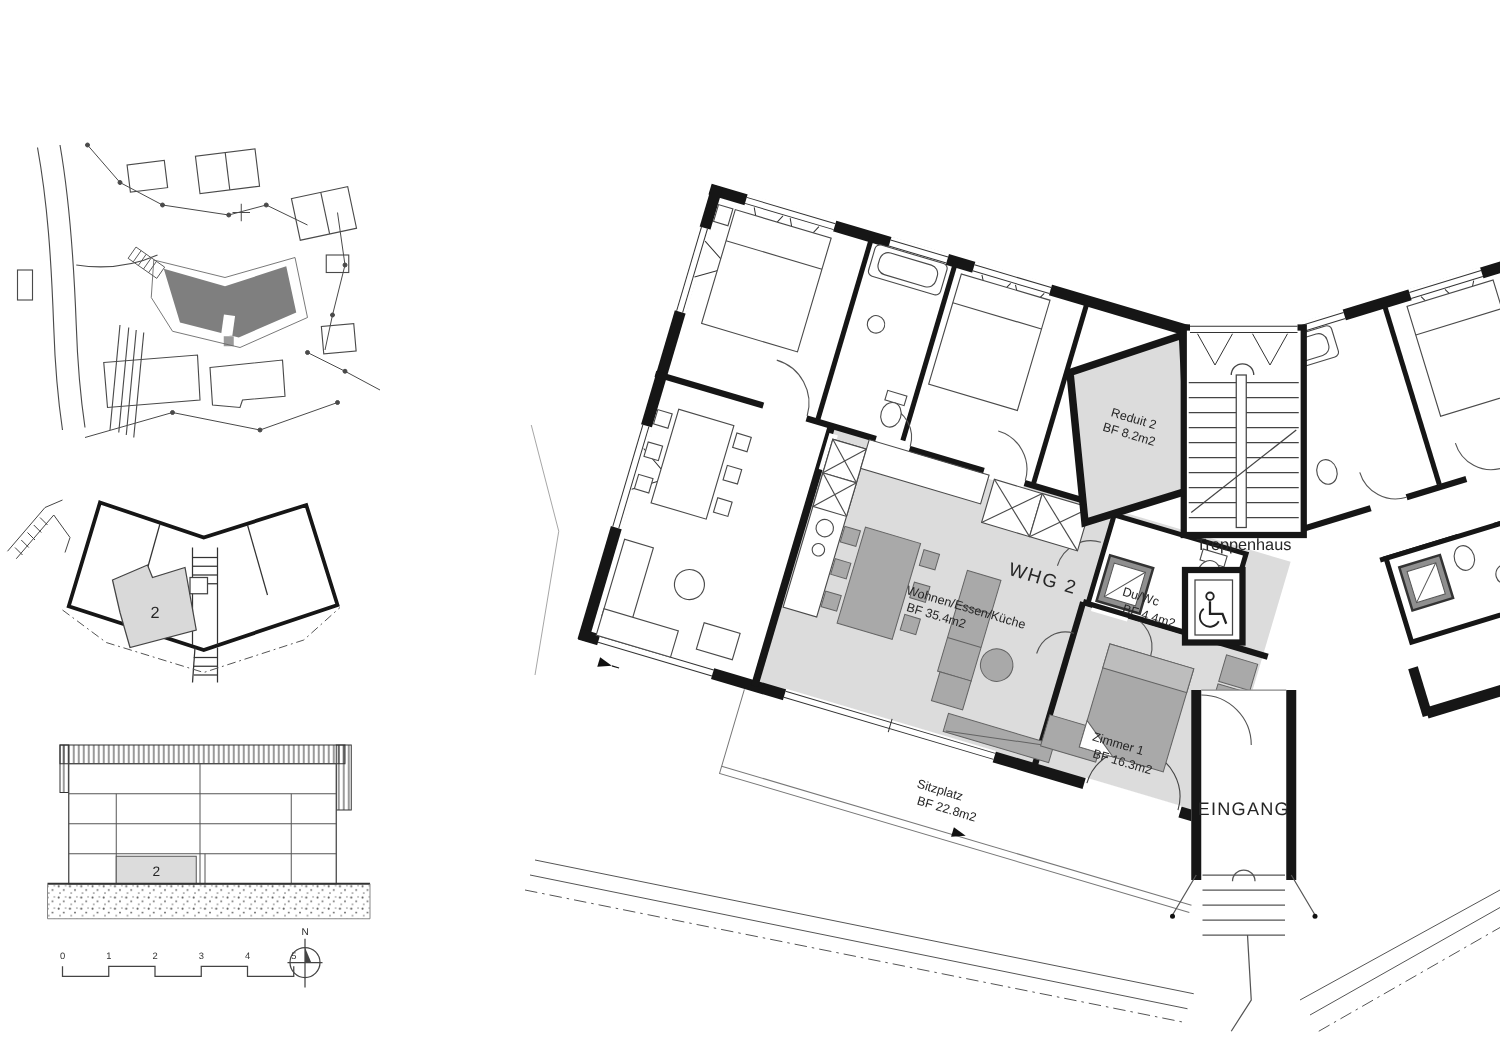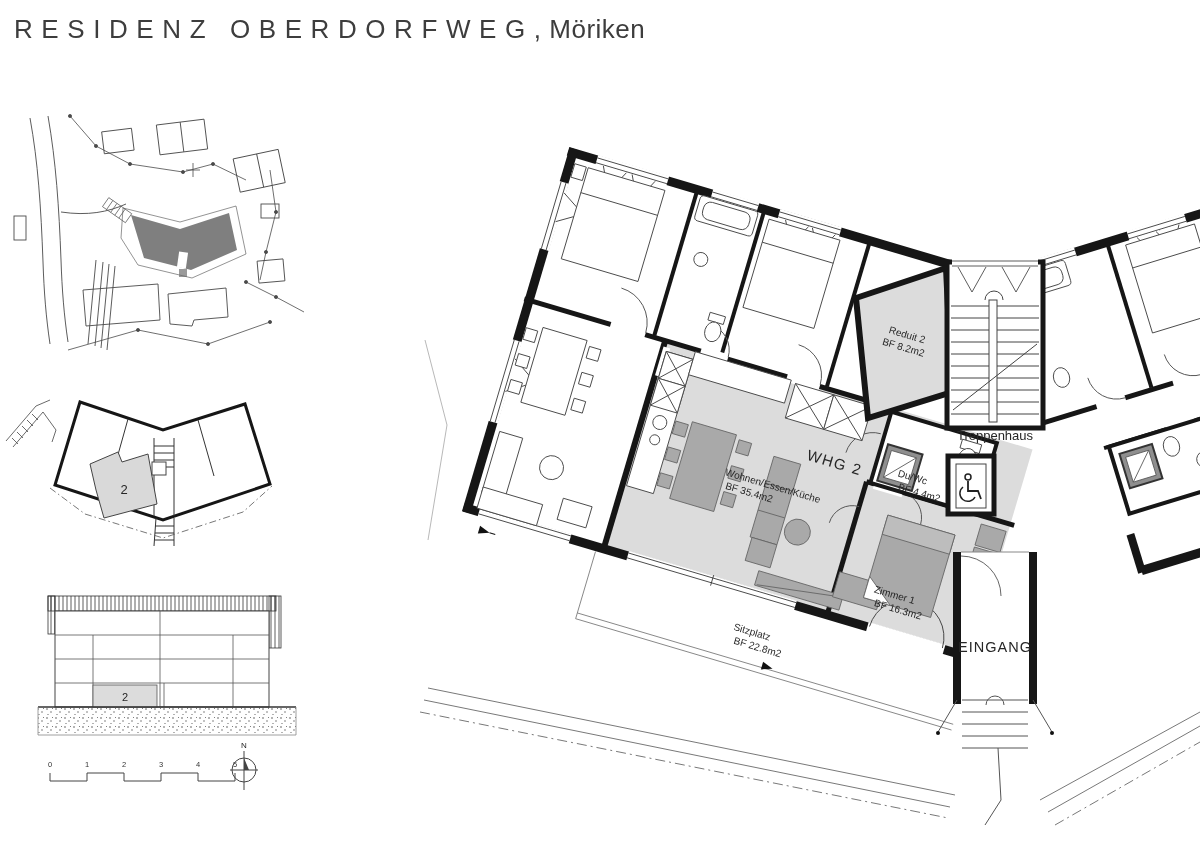--- a/index.html
+++ b/index.html
@@ -9,23 +9,20 @@
   #title .proj{letter-spacing:0.33em;}
   #title .loc{letter-spacing:0.02em;}
   svg{position:absolute;}
   .lbl{fill:#262626;font-family:"Liberation Sans",sans-serif;}
 </style>
 </head>
 <body>
 
 <div id="page">
 
-  <div id="title">
-    <span class="proj">RESIDENZ OBERDORFWEG</span><span class="loc">, Möriken</span>
-  </div>
 
   <svg style="left:8px;top:112px" width="300" height="240" viewBox="0 0 300 240">
     <g stroke="#4a4a4a" stroke-width="0.9" fill="none">
       <path d="M22,6 C30,50 33,95 35,150 C36,180 38,205 42,232"></path>
       <path d="M40,4 C48,50 51,95 53,148 C54,178 56,203 60,230"></path>
       <path d="M53,100 C80,104 100,100 118,92"></path>
       <path d="M88,148 L80,232"></path>
         <path d="M95,150 L87,234"></path>
         <path d="M101,152 L93,236"></path>
         <path d="M107,154 L99,238"></path>

